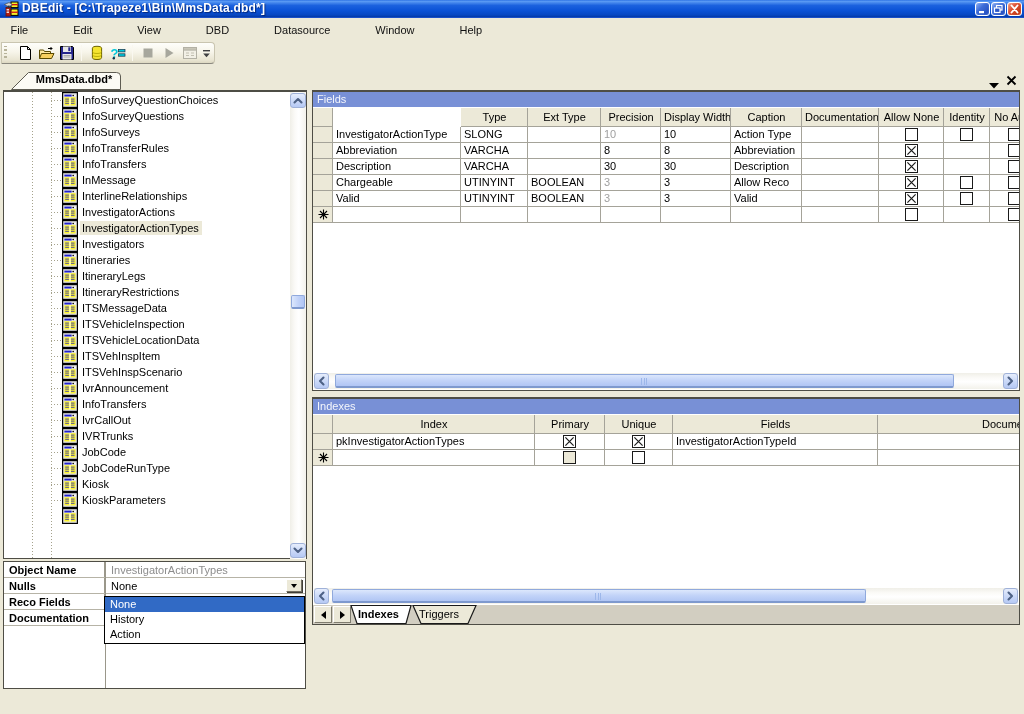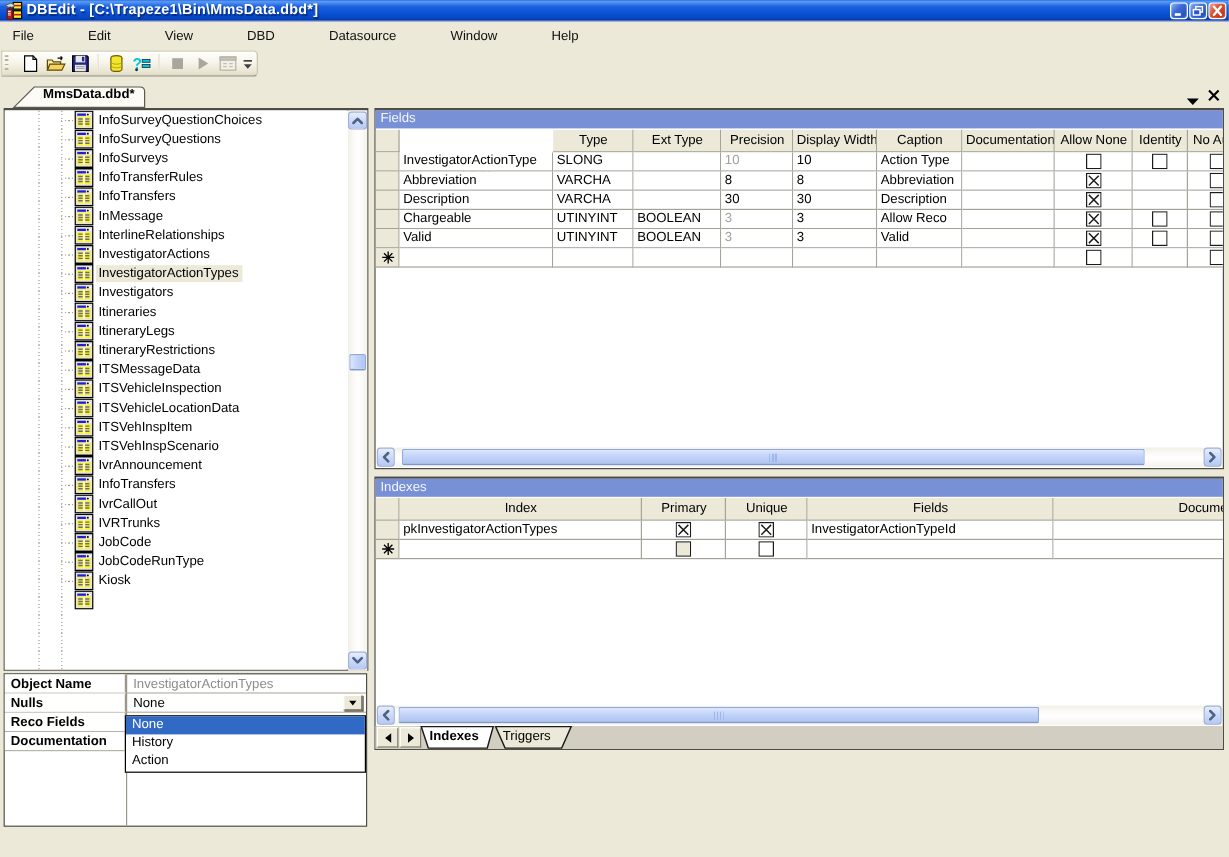--- a/index.html
+++ b/index.html
@@ -585,20 +585,33 @@
                 <rect x="2.4" y="2.6" width="7.2" height="1.9" fill="#2020CC"></rect>
                 <circle cx="11.2" cy="3.5" r="0.8" fill="#000"></circle>
                 <circle cx="13.1" cy="3.5" r="0.8" fill="#fff"></circle>
                 <rect x="2.4" y="5.2" width="11.2" height="8.3" fill="#FCF32C"></rect>
                 <path d="M8 5.2 v8.3" stroke="#fff" stroke-width="1.1"></path>
                 <path d="M3.2 7.1h3.7M9 7.1h3.5M3.2 9.2h3.7M9 9.2h3.5M3.2 11.3h3.7M9 11.3h3.5" stroke="#6A6A8E" stroke-width="1.2"></path>
               </svg></span>
             <span class="tree-label">Kiosk</span>
           </div>
           <div class="tree-row">
+            <span class="tree-stub"></span>
+            <span class="tree-ico"><svg width="16" height="16" viewBox="0 0 16 16">
+                <rect x="0.6" y="0.6" width="14.8" height="14.8" fill="#E4E4E4" stroke="#000" stroke-width="1.2"></rect>
+                <rect x="2.4" y="2.6" width="7.2" height="1.9" fill="#2020CC"></rect>
+                <circle cx="11.2" cy="3.5" r="0.8" fill="#000"></circle>
+                <circle cx="13.1" cy="3.5" r="0.8" fill="#fff"></circle>
+                <rect x="2.4" y="5.2" width="11.2" height="8.3" fill="#FCF32C"></rect>
+                <path d="M8 5.2 v8.3" stroke="#fff" stroke-width="1.1"></path>
+                <path d="M3.2 7.1h3.7M9 7.1h3.5M3.2 9.2h3.7M9 9.2h3.5M3.2 11.3h3.7M9 11.3h3.5" stroke="#6A6A8E" stroke-width="1.2"></path>
+              </svg></span>
+            <span class="tree-label">KioskParameters</span>
+          </div>
+          <div class="tree-row">
             <span class="tree-ico"><svg width="16" height="16" viewBox="0 0 16 16">
                 <rect x="0.6" y="0.6" width="14.8" height="14.8" fill="#E4E4E4" stroke="#000" stroke-width="1.2"></rect>
                 <rect x="2.4" y="2.6" width="7.2" height="1.9" fill="#2020CC"></rect>
                 <circle cx="11.2" cy="3.5" r="0.8" fill="#000"></circle>
                 <circle cx="13.1" cy="3.5" r="0.8" fill="#fff"></circle>
                 <rect x="2.4" y="5.2" width="11.2" height="8.3" fill="#FCF32C"></rect>
                 <path d="M8 5.2 v8.3" stroke="#fff" stroke-width="1.1"></path>
                 <path d="M3.2 7.1h3.7M9 7.1h3.5M3.2 9.2h3.7M9 9.2h3.5M3.2 11.3h3.7M9 11.3h3.5" stroke="#6A6A8E" stroke-width="1.2"></path>
               </svg></span>
           </div>

